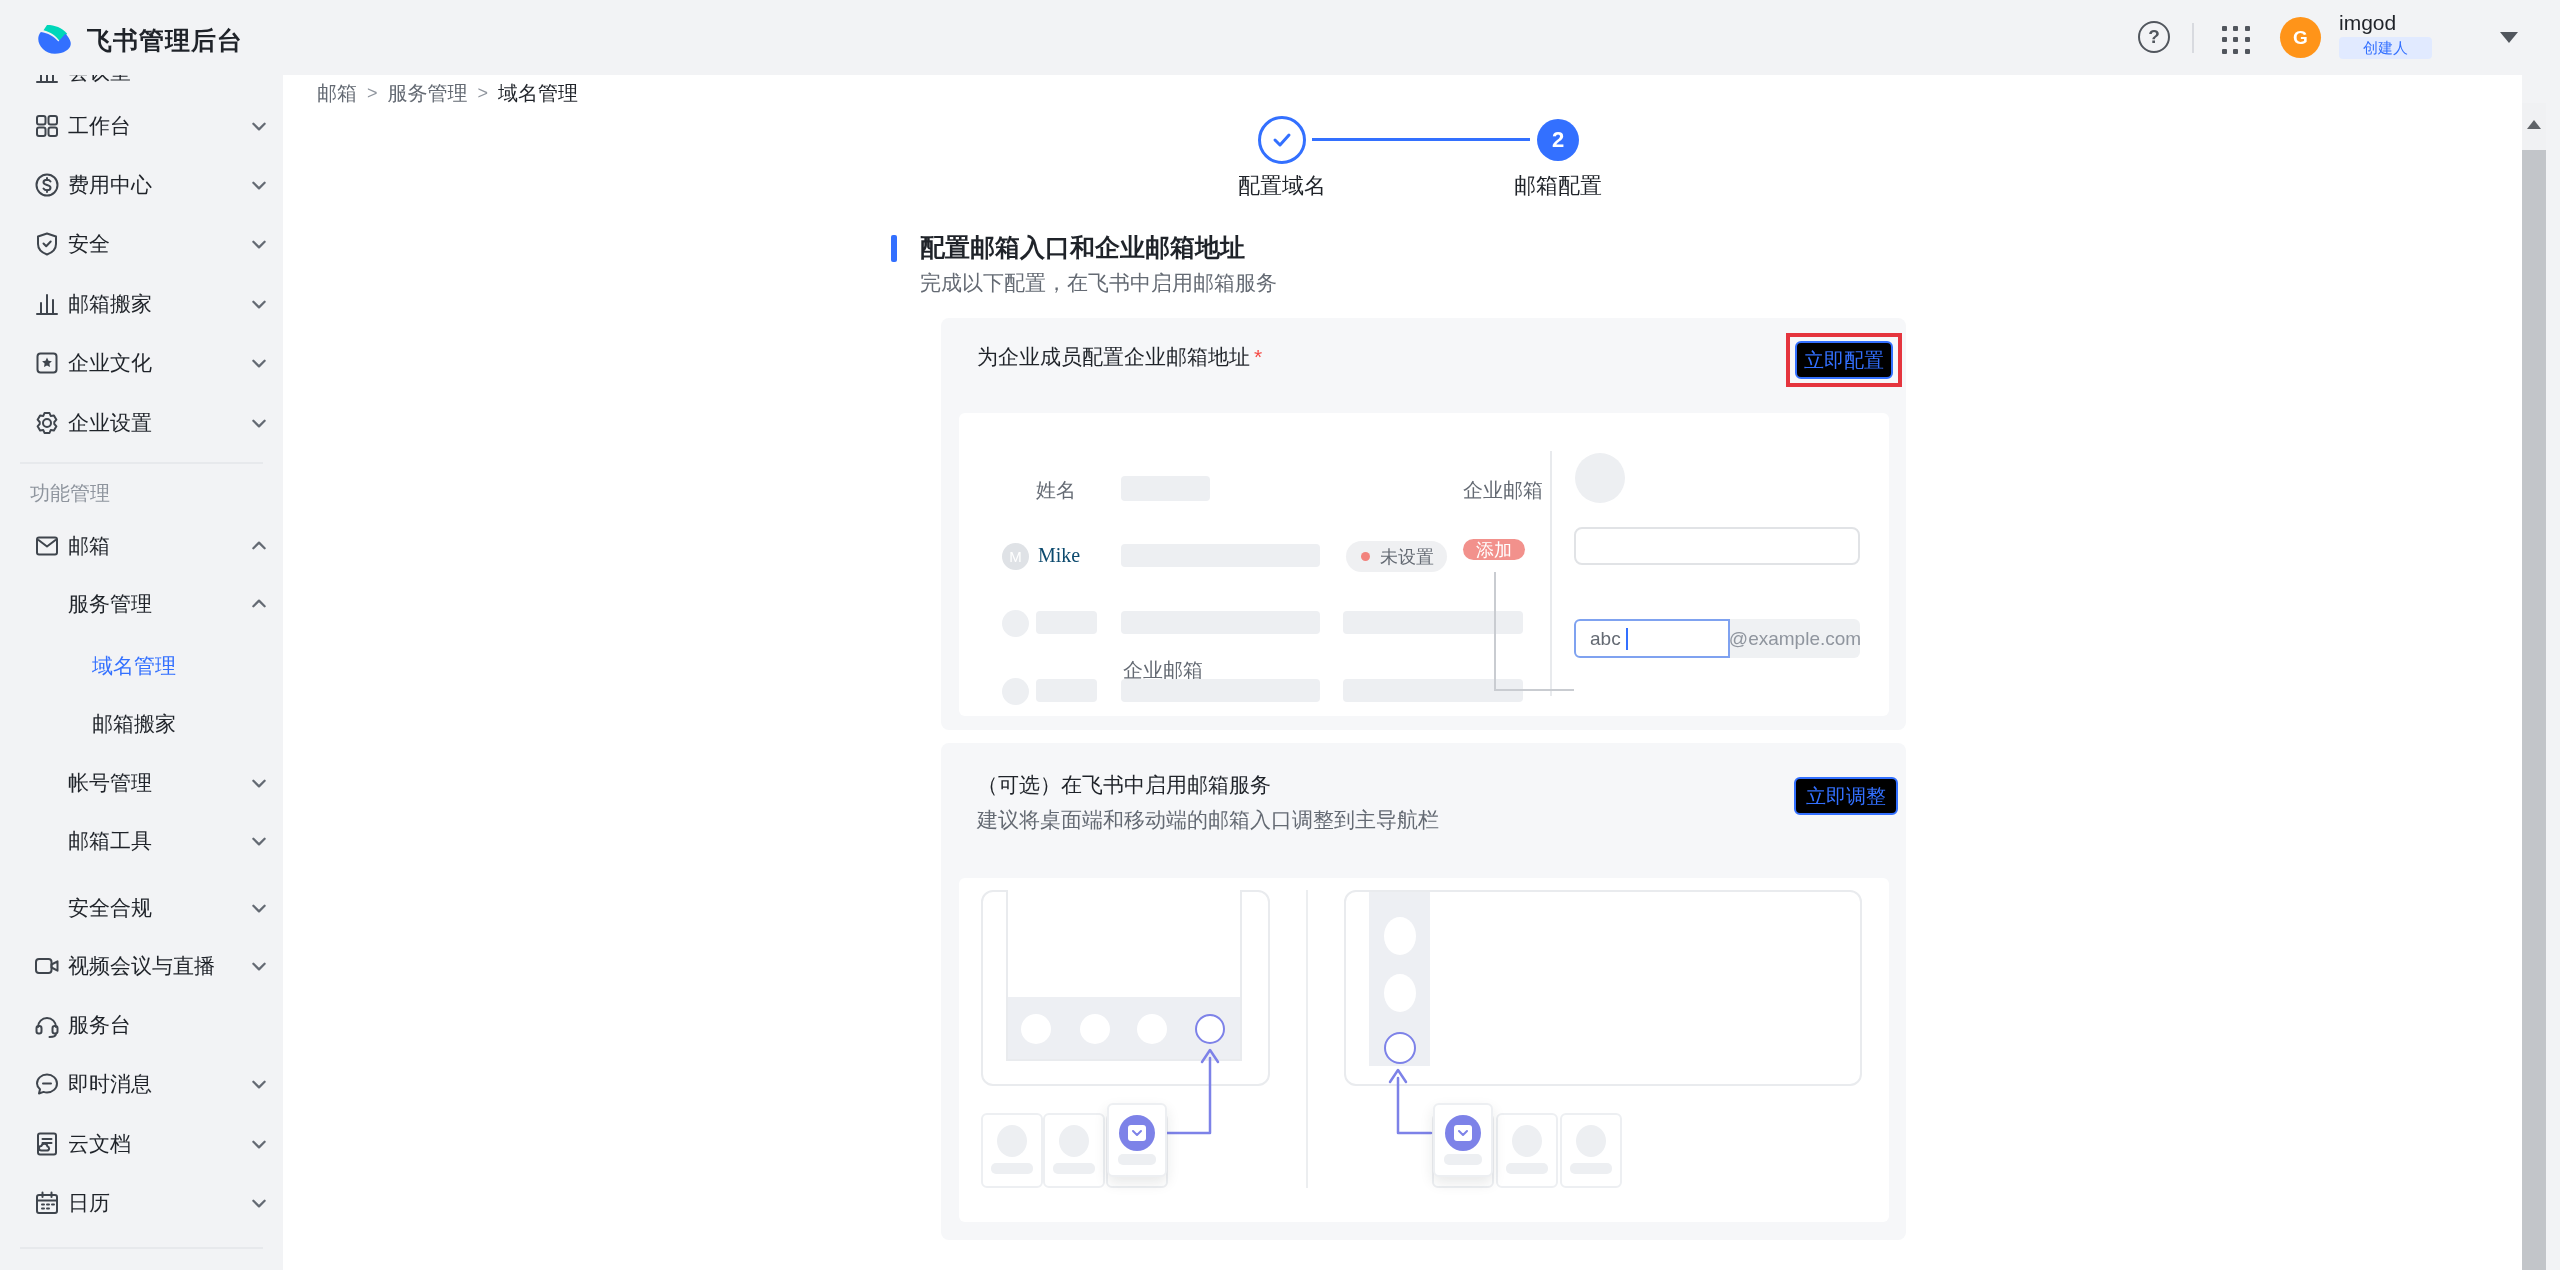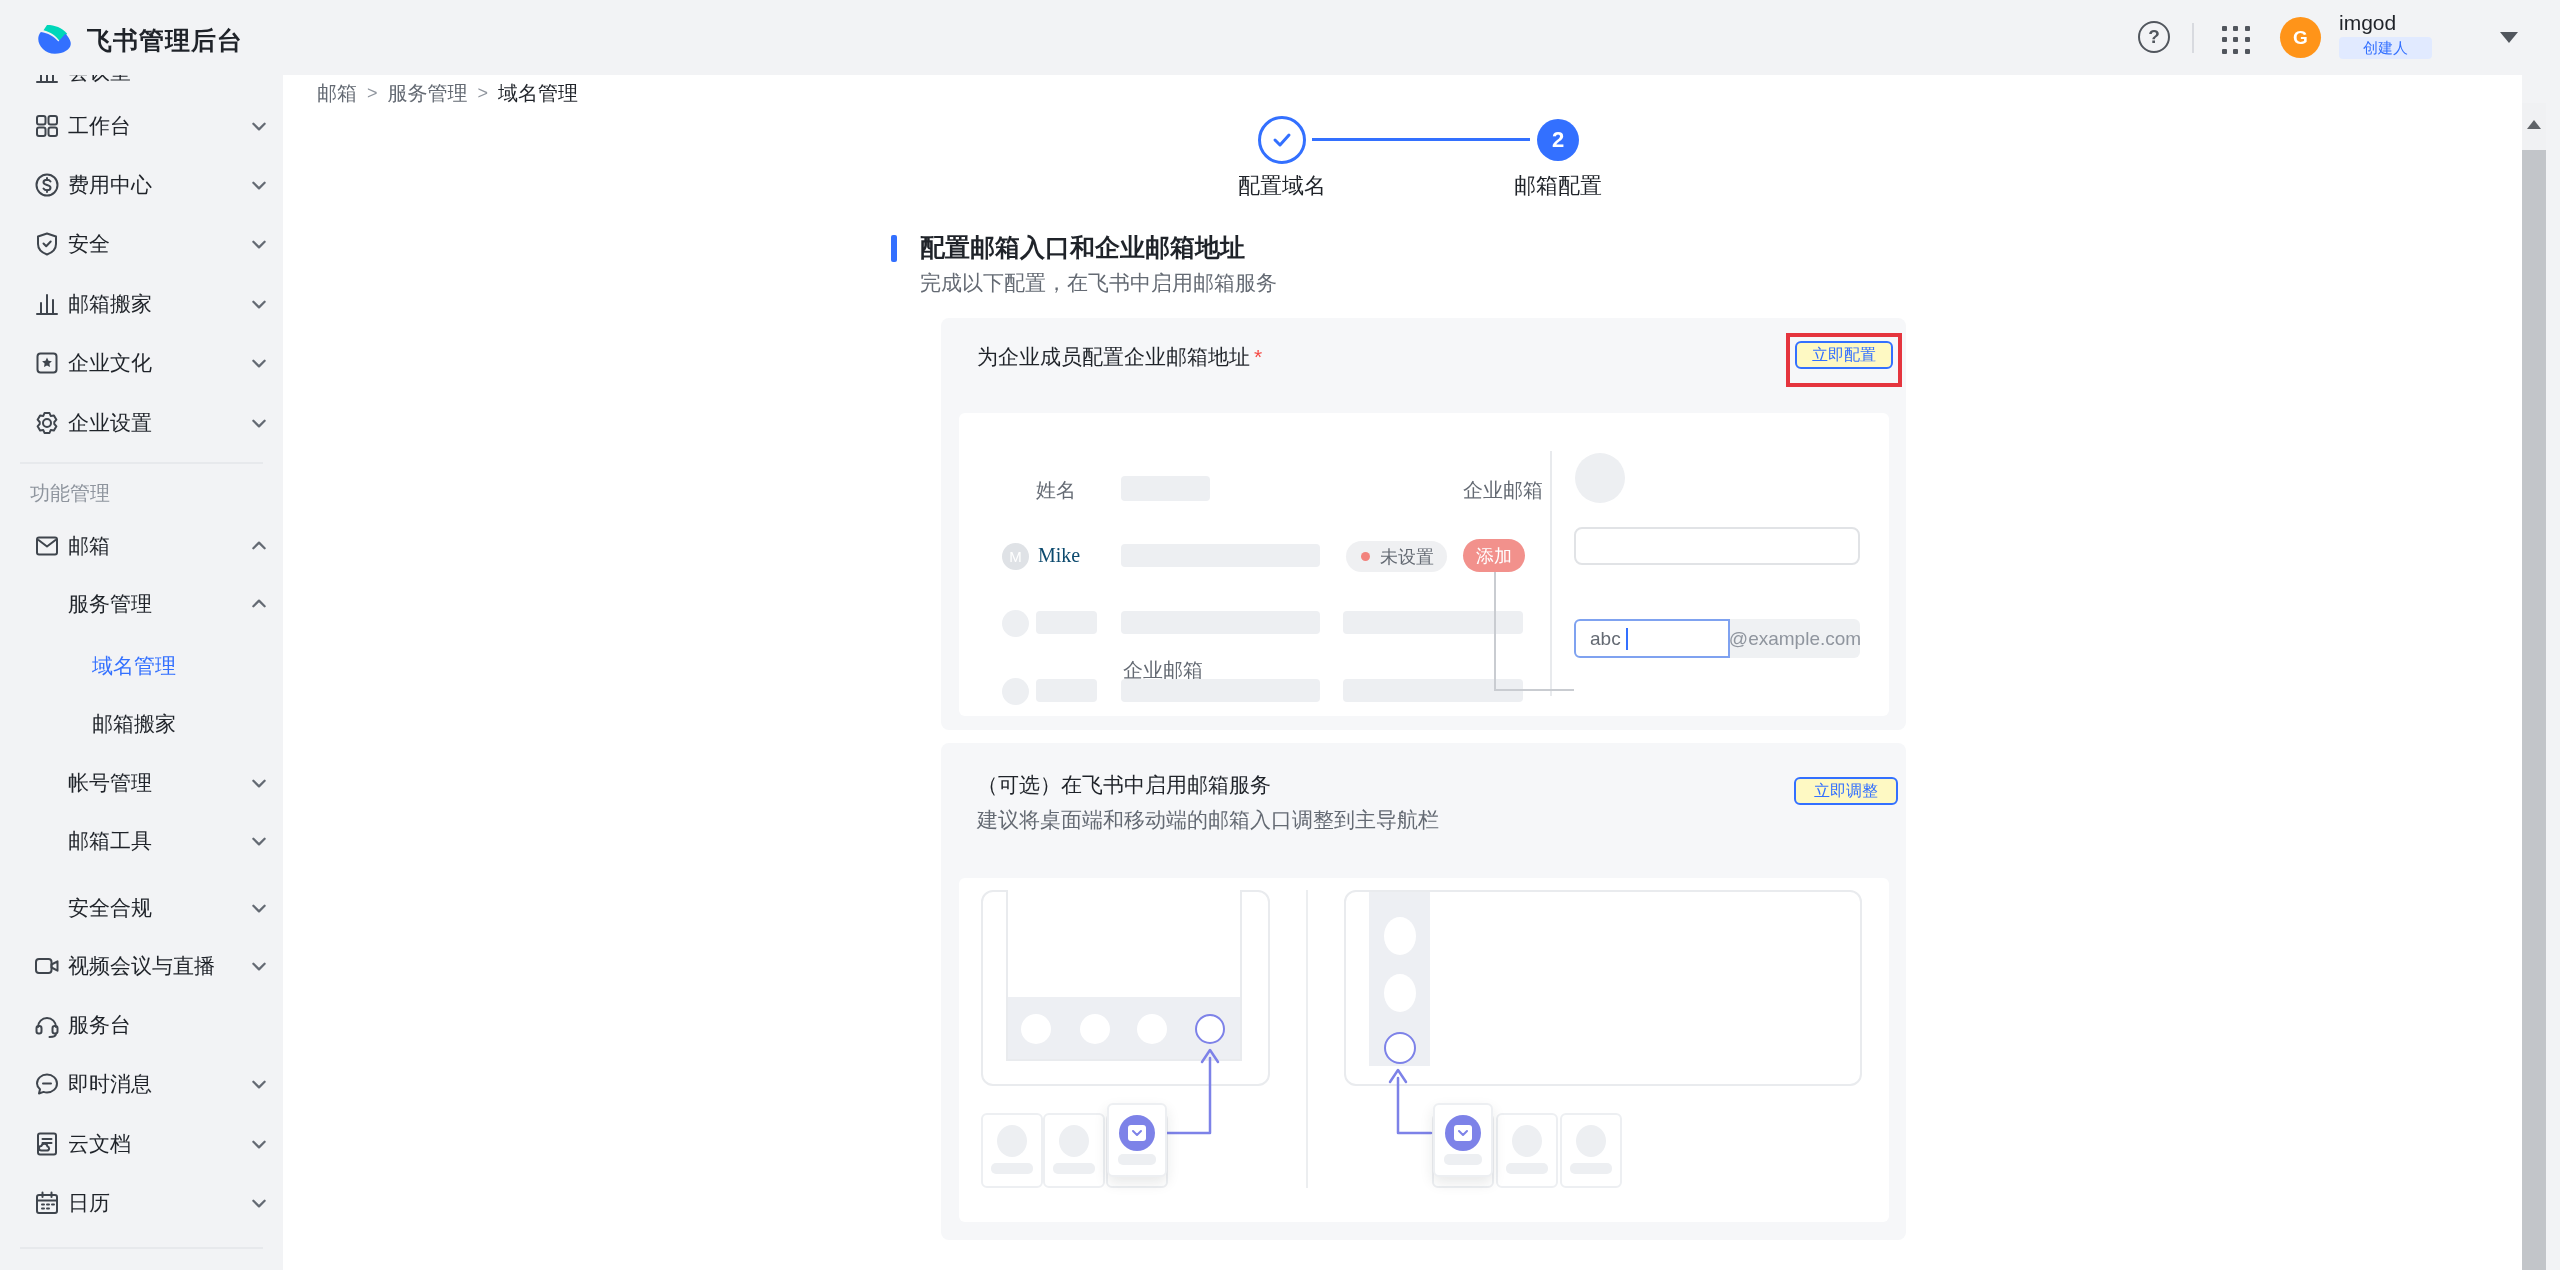--- a/index.html
+++ b/index.html
@@ -58,37 +58,37 @@
   .sec-sub { position:absolute; left:637px; top:194px; font-size:21px; color:#646A73; }
 
   
   .card { position:absolute; left:658px; width:965px; background:#F6F7F9; border-radius:8px; }
   .card1 { top:243px; height:412px; }
   .card2 { top:668px; height:497px; }
   .card-title { position:absolute; left:36px; font-size:21px; font-weight:500; color:#1F2329; }
   .req { color:#F54A45; margin-left:4px; }
   .card-warn { position:absolute; left:36px; font-size:21px; color:#F54A45; }
   .card-sub { position:absolute; left:36px; font-size:21px; color:#646A73; }
-  .btn-outline { position:absolute; height:28px; padding:0 18px; border:2px solid #3370FF; border-radius:6px;
-    background:#fef9c3; color:#3370FF; font-size:16px; display:flex; align-items:center; justify-content:center; cursor:pointer; white-space:nowrap; }
+  .btn-outline { position:absolute; height:38px; padding:0 18px; border:2px solid #3370FF; border-radius:6px;
+    background:#000000; color:#3370FF; font-size:20px; display:flex; align-items:center; justify-content:center; cursor:pointer; white-space:nowrap; }
   .red-box { position:absolute; left:845px; top:15px; width:116px; height:54px; border:4px solid #E5353E; }
 
   .panel { position:absolute; left:18px; width:930px; background:#fff; border-radius:6px; }
   .panel1 { top:95px; height:303px; }
   .panel2 { top:135px; height:344px; }
 
   .sk { position:absolute; background:#EDEFF2; border-radius:4px; }
   .ill-label { position:absolute; font-size:20px; color:#646A73; white-space:nowrap; }
   .ill-circle { position:absolute; border-radius:50%; background:#EDEFF2; }
   .mike-avatar { position:absolute; left:43px; top:130px; width:27px; height:27px; border-radius:50%; background:#DFE2E6;
     color:#fff; font-size:15px; display:flex; align-items:center; justify-content:center; }
   .pill-status { position:absolute; left:387px; top:128px; width:101px; height:31px; background:#EFF0F2; border-radius:16px;
     display:flex; align-items:center; font-size:18px; color:#646A73; }
   .pill-status .dot { width:9px; height:9px; border-radius:50%; background:#F2837D; margin:0 10px 0 15px; }
-  .pill-add { position:absolute; left:504px; top:126px; width:62px; height:33px; background:#F2918C; border-radius:17px;
+  .pill-add { position:absolute; left:504px; top:126px; width:62px; height:21px; background:#F2918C; border-radius:17px;
     color:#fff; font-size:18px; display:flex; align-items:center; justify-content:center; }
   .v-div { position:absolute; background:#E8EAED; }
   .box-empty { position:absolute; left:615px; top:114px; width:286px; height:38px; background:#fff;
     border:2px solid #E1E3E6; border-radius:8px; }
   .box-input { position:absolute; left:615px; top:206px; width:156px; height:39px; background:#fff;
     border:2px solid #7FA2F0; border-radius:6px 0 0 6px; display:flex; align-items:center; font-size:19px; color:#646A73; padding-left:14px; }
   .cursor-bar { display:inline-block; width:2px; height:22px; background:#3370FF; margin-left:5px; }
   .box-suffix { position:absolute; left:771px; top:206px; width:130px; height:39px; background:#EFF1F3;
     border-radius:0 6px 6px 0; display:flex; align-items:center; justify-content:center; font-size:19px; color:#8F959E; }
   .conn { position:absolute; background:#C9CCD1; }

